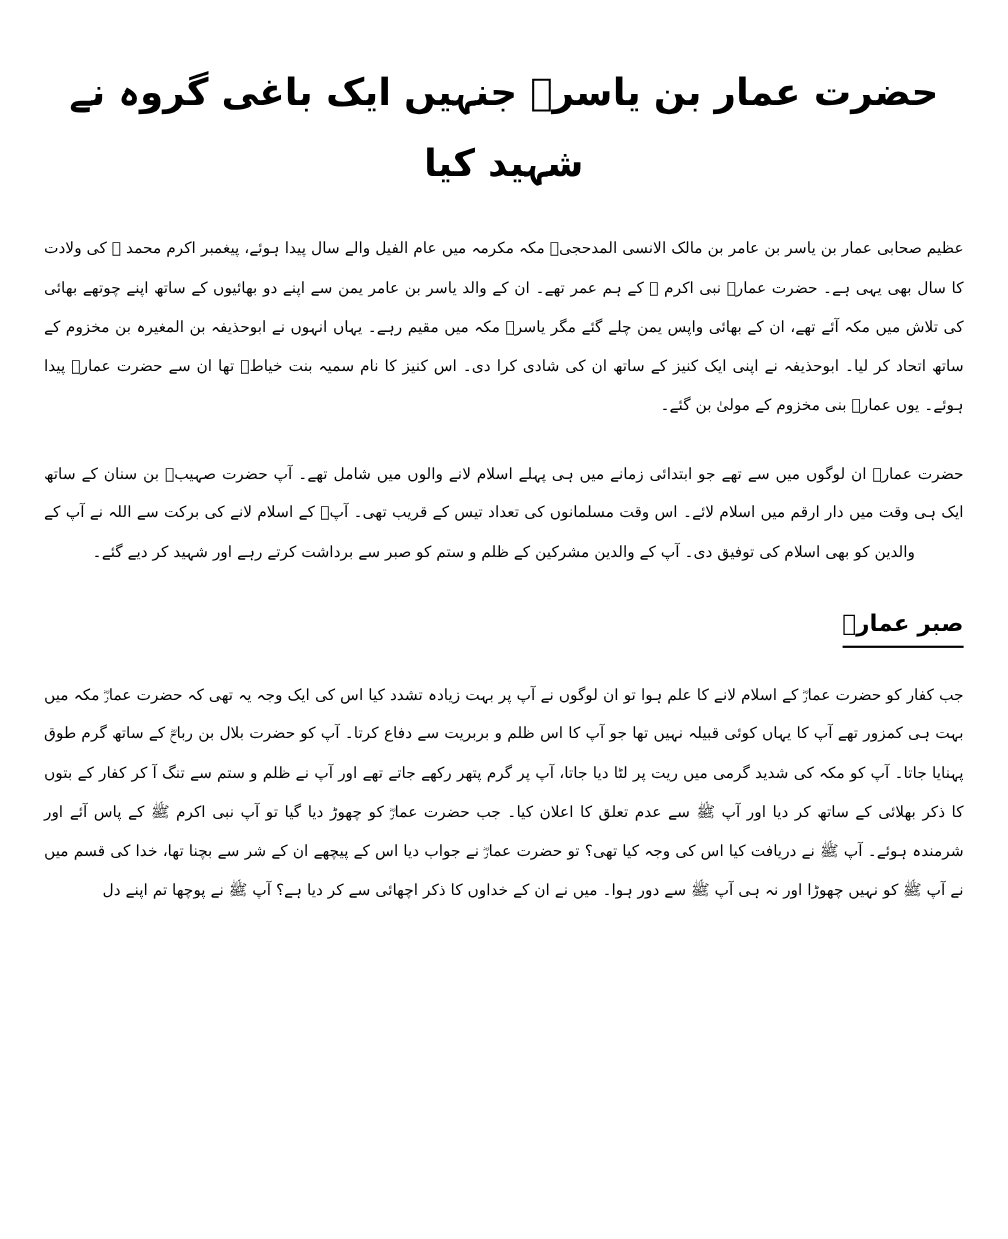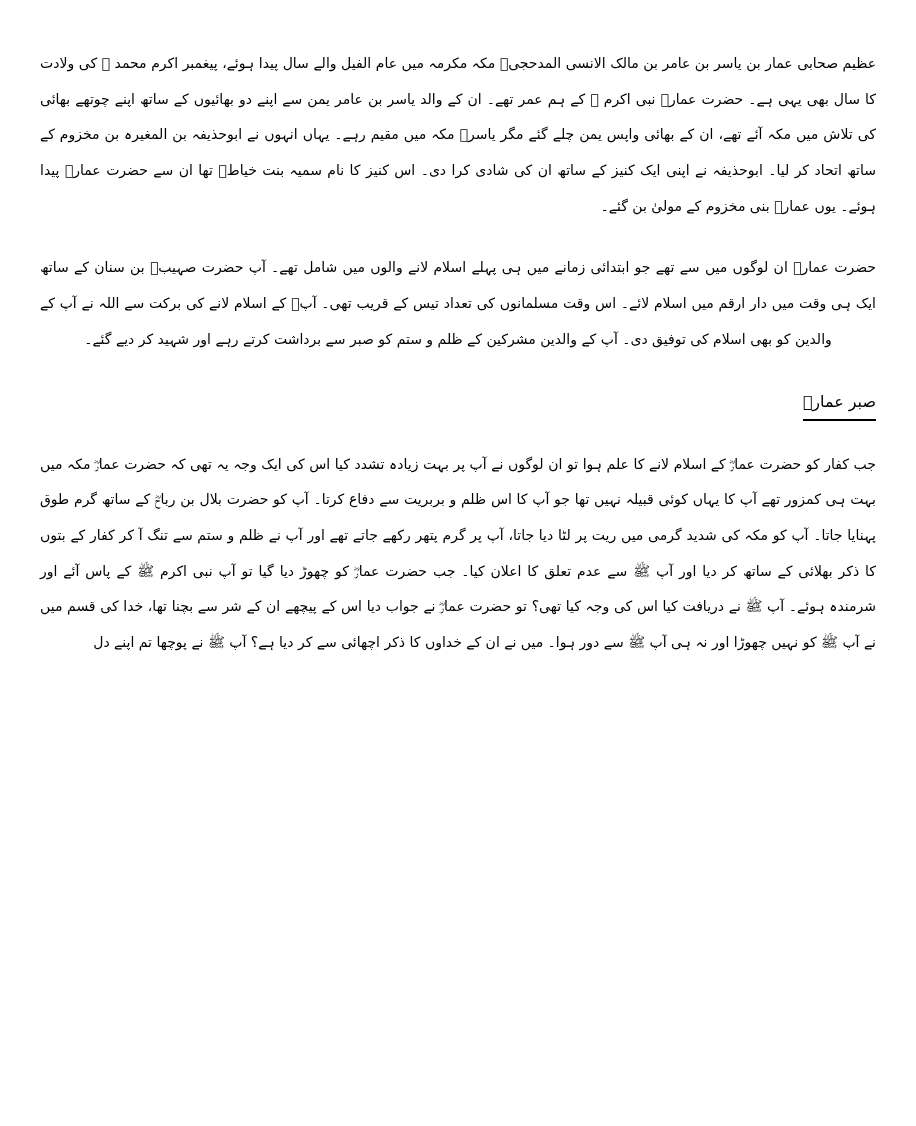--- a/index.html
+++ b/index.html
@@ -31,36 +31,37 @@
     font-size: 14px;
     line-height: 2.55;
     text-align: justify;
     text-justify: inter-word;
     margin: 0 0 26px 0;
   }
   .para.center-last {
     text-align-last: center;
   }
   .section-heading {
-    font-size: 16px;
-    font-weight: normal;
+    font-size: 21px;
+    font-weight: bold;
     text-align: right;
     margin: 34px 0 26px 0;
   }
   .section-heading .underlined {
     display: inline-block;
     border-bottom: 2.5px solid #000000;
     padding-bottom: 8px;
   }
 </style>
 </head>
 <body>
 
 <div class="page">
 
+  <h1 class="doc-title">حضرت عمار بن یاسرؓ جنہیں ایک باغی گروہ نے شہید کیا</h1>
 
   <p class="para">عظیم صحابی عمار بن یاسر بن عامر بن مالک الانسی المدحجیؓ مکہ مکرمہ میں عام الفیل والے سال پیدا ہوئے، پیغمبر اکرم محمد ﷺ کی ولادت کا سال بھی یہی ہے۔ حضرت عمارؓ نبی اکرم ﷺ کے ہم عمر تھے۔ ان کے والد یاسر بن عامر یمن سے اپنے دو بھائیوں کے ساتھ اپنے چوتھے بھائی کی تلاش میں مکہ آئے تھے، ان کے بھائی واپس یمن چلے گئے مگر یاسرؓ مکہ میں مقیم رہے۔ یہاں انہوں نے ابوحذیفہ بن المغیرہ بن مخزوم کے ساتھ اتحاد کر لیا۔ ابوحذیفہ نے اپنی ایک کنیز کے ساتھ ان کی شادی کرا دی۔ اس کنیز کا نام سمیہ بنت خیاطؓ تھا ان سے حضرت عمارؓ پیدا ہوئے۔ یوں عمارؓ بنی مخزوم کے مولیٰ بن گئے۔</p>
 
   <p class="para center-last">حضرت عمارؓ ان لوگوں میں سے تھے جو ابتدائی زمانے میں ہی پہلے اسلام لانے والوں میں شامل تھے۔ آپ حضرت صہیبؓ بن سنان کے ساتھ ایک ہی وقت میں دار ارقم میں اسلام لائے۔ اس وقت مسلمانوں کی تعداد تیس کے قریب تھی۔ آپؓ کے اسلام لانے کی برکت سے اللہ نے آپ کے والدین کو بھی اسلام کی توفیق دی۔ آپ کے والدین مشرکین کے ظلم و ستم کو صبر سے برداشت کرتے رہے اور شہید کر دیے گئے۔</p>
 
   <h2 class="section-heading">
     <span class="underlined">صبر عمارؓ</span>
   </h2>
 
   <p class="para">جب کفار کو حضرت عمارؓ کے اسلام لانے کا علم ہوا تو ان لوگوں نے آپ پر بہت زیادہ تشدد کیا اس کی ایک وجہ یہ تھی کہ حضرت عمارؓ مکہ میں بہت ہی کمزور تھے آپ کا یہاں کوئی قبیلہ نہیں تھا جو آپ کا اس ظلم و بربریت سے دفاع کرتا۔ آپ کو حضرت بلال بن رباحؓ کے ساتھ گرم طوق پہنایا جاتا۔ آپ کو مکہ کی شدید گرمی میں ریت پر لٹا دیا جاتا، آپ پر گرم پتھر رکھے جاتے تھے اور آپ نے ظلم و ستم سے تنگ آ کر کفار کے بتوں کا ذکر بھلائی کے ساتھ کر دیا اور آپ ﷺ سے عدم تعلق کا اعلان کیا۔ جب حضرت عمارؓ کو چھوڑ دیا گیا تو آپ نبی اکرم ﷺ کے پاس آئے اور شرمندہ ہوئے۔ آپ ﷺ نے دریافت کیا اس کی وجہ کیا تھی؟ تو حضرت عمارؓ نے جواب دیا اس کے پیچھے ان کے شر سے بچنا تھا، خدا کی قسم میں نے آپ ﷺ کو نہیں چھوڑا اور نہ ہی آپ ﷺ سے دور ہوا۔ میں نے ان کے خداوں کا ذکر اچھائی سے کر دیا ہے؟ آپ ﷺ نے پوچھا تم اپنے دل</p>

